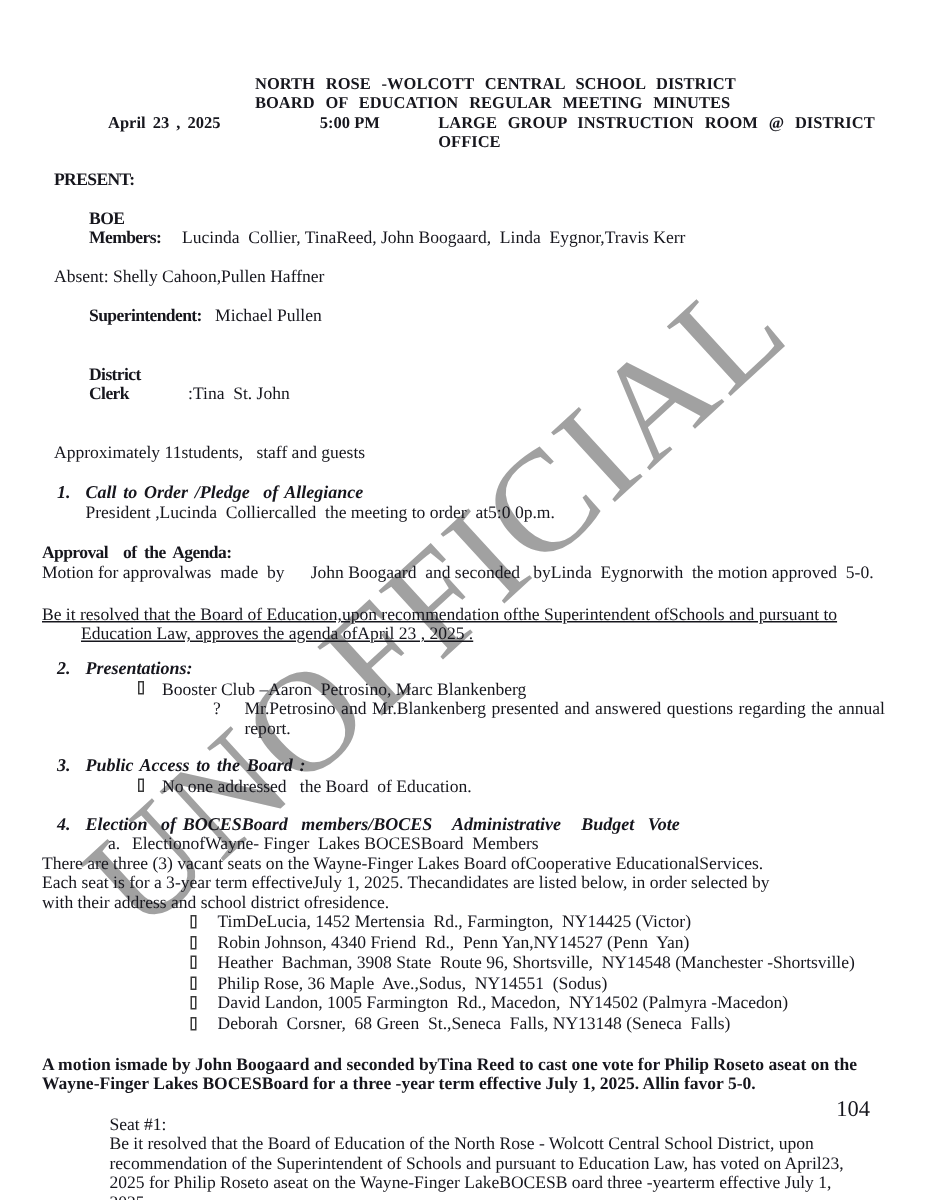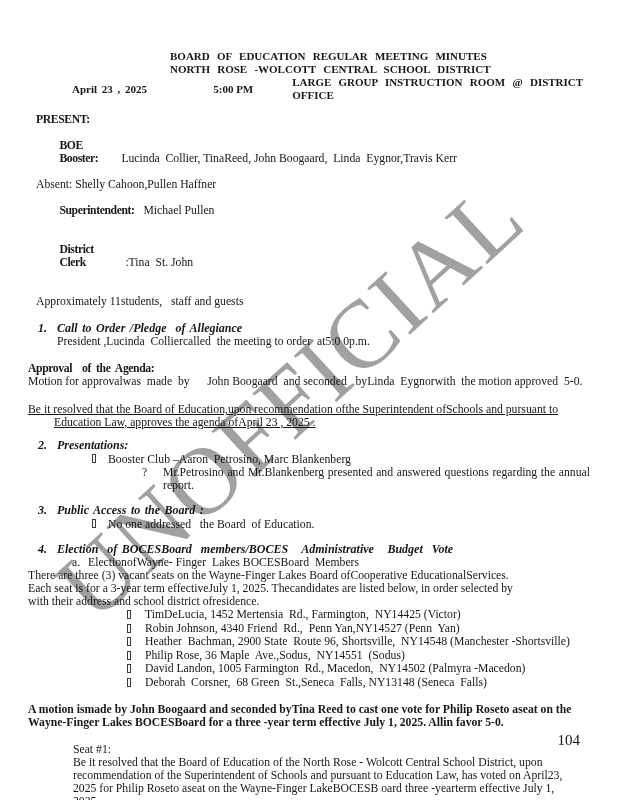--- a/index.html
+++ b/index.html
@@ -35,21 +35,21 @@
   .content {
     position:relative; z-index:1;
     padding:50px 28px 0 28px;
     font-size:11.7px;
     line-height:13px;
   }
   .cond { font-weight:bold; letter-spacing:-0.4px; }
 
   
   .hline { font-weight:bold; font-size:11px; word-spacing:4.5px; margin-left:142px; white-space:pre-wrap; }
-  .hline3 { display:flex; font-weight:bold; font-size:11px;align-items:center; }
+  .hline3 { display:flex; font-weight:bold; font-size:11px; }
   .hdate { display:inline-block; width:161px; margin-left:44px; word-spacing:2px; }
   .htime { display:inline-block; width:90px; }
   .hloc  { display:inline-block; word-spacing:4.5px; }
 
   
   .att { margin-left:8px; margin-top:11px; }
   .att > div { white-space:pre-wrap; }
   .lbl-boe  { display:inline-block; width:62px; white-space:pre-wrap; }
   .lbl-sup  { display:inline-block; width:84px; white-space:pre-wrap; }
   .lbl-clerk{ display:inline-block; width:66px; white-space:pre-wrap; }
@@ -107,32 +107,32 @@
 </style>
 </head>
 <body>
 
 <div class="page">
 
   <div class="watermark">UNOFFICIAL</div>
 
   <div class="content">
 
+    <div class="hline">NORTH ROSE -WOLCOTT CENTRAL SCHOOL DISTRICT</div>
     <div class="hline">BOARD OF EDUCATION REGULAR MEETING MINUTES</div>
-    <div class="hline">NORTH ROSE -WOLCOTT CENTRAL SCHOOL DISTRICT</div>
     <div class="hline3">
       <span class="hdate">April 23 , 2025</span>
       <span class="htime">5:00 PM</span>
       <span class="hloc">LARGE GROUP INSTRUCTION ROOM @ DISTRICT OFFICE</span>
     </div>
 
     <div class="att">
       <div class="cond">PRESENT:</div>
       <div>
-        <span class="cond lbl-boe">BOE  Booster:</span><span>Lucinda  Collier, TinaReed, John Boogaard,  Linda  Eygnor,Travis Kerr</span>
+        <span class="cond lbl-boe">BOE  Members:</span><span>Lucinda  Collier, TinaReed, John Boogaard,  Linda  Eygnor,Travis Kerr</span>
       </div>
       <div>Absent: Shelly Cahoon,Pullen Haffner</div>
       <div>
         <span class="cond lbl-sup">Superintendent:</span><span>Michael Pullen</span>
       </div>
       <div>
         <span class="cond lbl-clerk">District    Clerk</span><span>:Tina  St. John</span>
       </div>
     </div>
 
@@ -185,21 +185,21 @@
       <div class="cand-row">
         <span class="bullet-box"></span>
         <span class="bullet-text">TimDeLucia, 1452 Mertensia  Rd., Farmington,  NY14425 (Victor)</span>
       </div>
       <div class="cand-row">
         <span class="bullet-box"></span>
         <span class="bullet-text">Robin Johnson, 4340 Friend  Rd.,  Penn Yan,NY14527 (Penn  Yan)</span>
       </div>
       <div class="cand-row">
         <span class="bullet-box"></span>
-        <span class="bullet-text">Heather  Bachman, 2900 State  Route 96, Shortsville,  NY14548 (Manchester -Shortsville)</span>
+        <span class="bullet-text">Heather  Bachman, 3908 State  Route 96, Shortsville,  NY14548 (Manchester -Shortsville)</span>
       </div>
       <div class="cand-row">
         <span class="bullet-box"></span>
         <span class="bullet-text">Philip Rose, 36 Maple  Ave.,Sodus,  NY14551  (Sodus)</span>
       </div>
       <div class="cand-row">
         <span class="bullet-box"></span>
         <span class="bullet-text">David Landon, 1005 Farmington  Rd., Macedon,  NY14502 (Palmyra -Macedon)</span>
       </div>
       <div class="cand-row">

